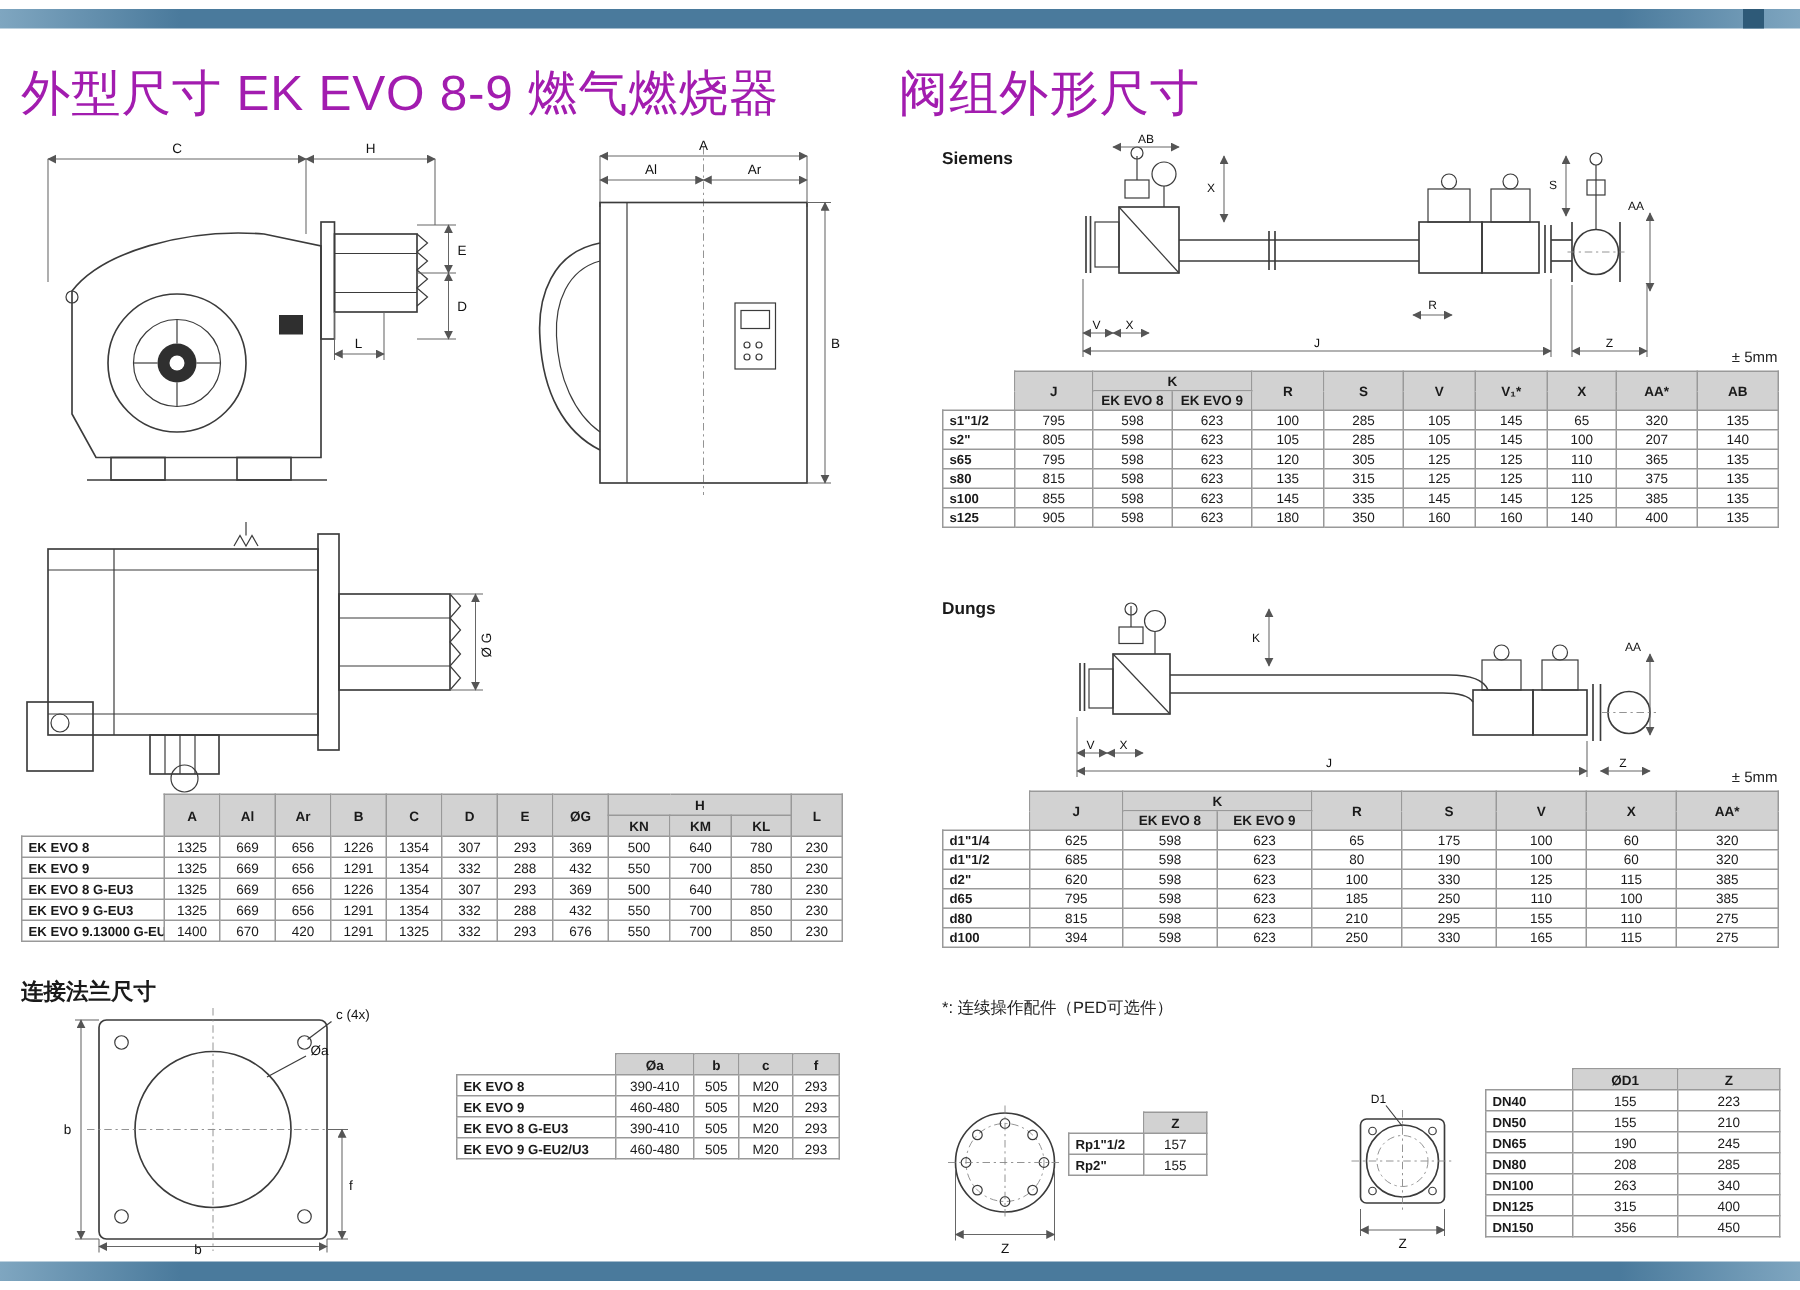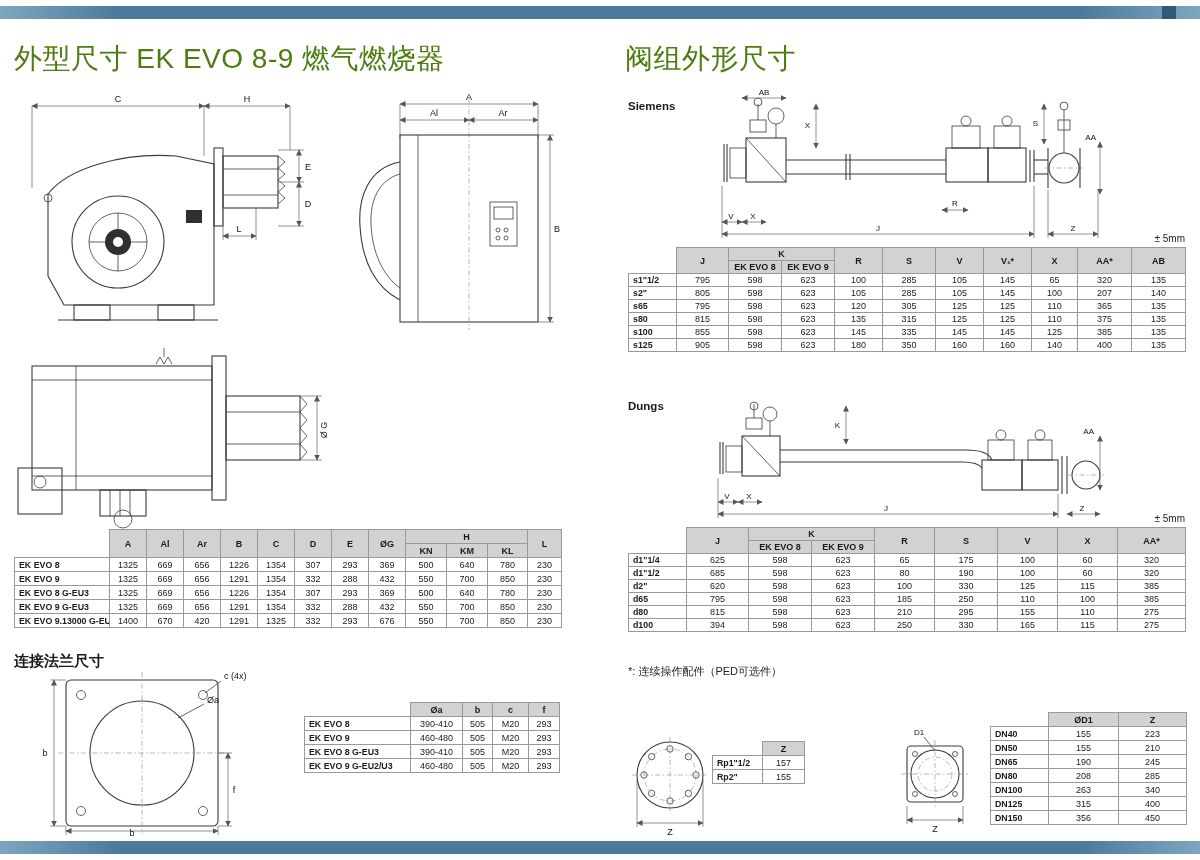--- a/index.html
+++ b/index.html
@@ -1,23 +1,23 @@
 <!DOCTYPE html>
 <html style="--bar_blue: #4a7a9c; --bar_blue_dark: #2e5a78; --table_header_gray: #d2d2d2;"><head>
 <meta charset="utf-8">
 <style>
   *{margin:0;padding:0;box-sizing:border-box}
   html,body{width:1200px;height:860px}
   body{position:relative;background:#fff;font-family:"Liberation Sans","DejaVu Sans",sans-serif;color:#1a1a1a;overflow:hidden}
   .bar{position:absolute;left:0;right:0;height:13px;background:linear-gradient(90deg,#7fa6c0,var(--bar_blue,#4a7a9c) 10%,var(--bar_blue,#4a7a9c) 90%,#7fa6c0)}
   .bar.top{top:6px}.bar.bottom{bottom:6px}
   .bar .notch{position:absolute;right:24px;top:0;bottom:0;width:14px;background:var(--bar_blue_dark,#2e5a78)}
-  .title{position:absolute;font-size:28px;font-weight:400;color:#4d7c0f;letter-spacing:.5px;white-space:nowrap}
+  .title{position:absolute;font-size:33px;font-weight:400;color:#a21caf;letter-spacing:.5px;white-space:nowrap}
   #title-left{left:14px;top:40px}
-  #title-right{left:625px;top:40px}
+  #title-right{left:599px;top:40px}
   .sec-label{position:absolute;font-weight:bold;font-size:11.5px}
   #siemens-label{left:628px;top:100px}
   #dungs-label{left:628px;top:400px}
   #flange-title{position:absolute;left:14px;top:652px;font-weight:bold;font-size:15px}
   .tol{position:absolute;width:557px;left:628px;text-align:right;font-size:10px;color:#222}
   #tol-siemens{top:233px}
   #tol-dungs{top:513px}
   #footnote{position:absolute;left:628px;top:664px;font-size:11px;color:#222}
   .tblwrap{position:absolute}
   table{border-collapse:collapse;table-layout:fixed;font-size:9px}

